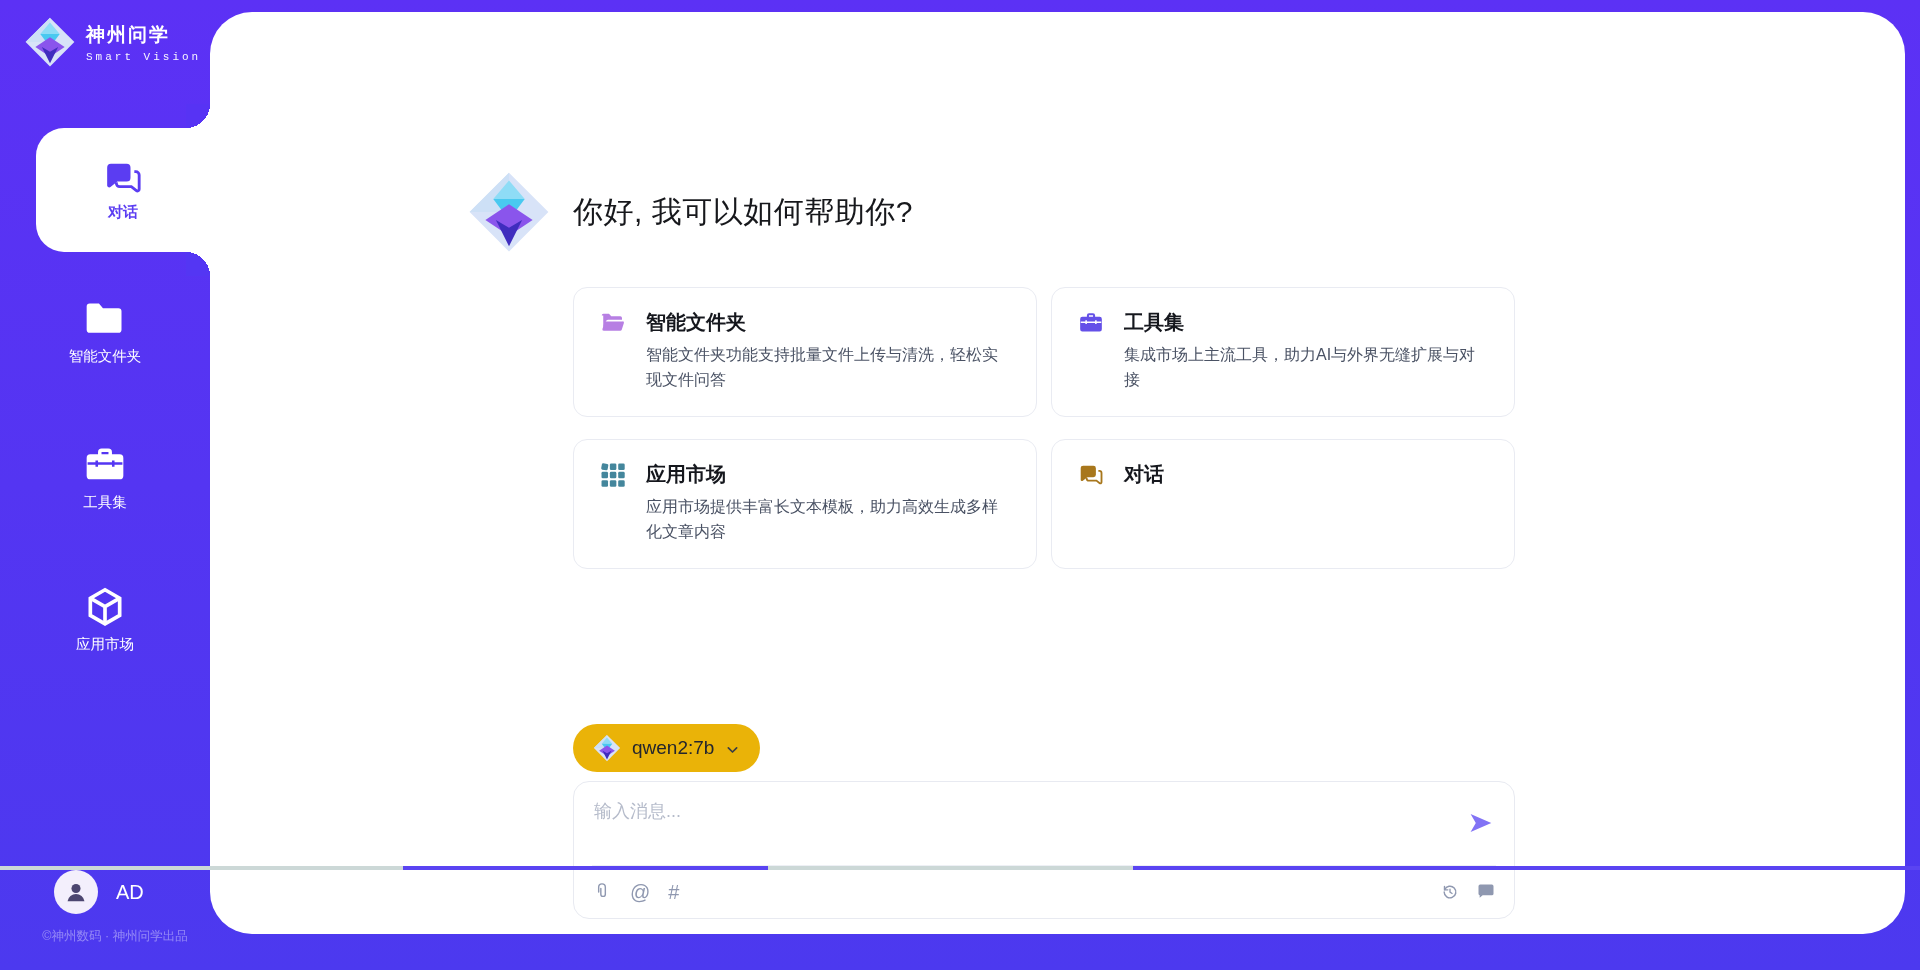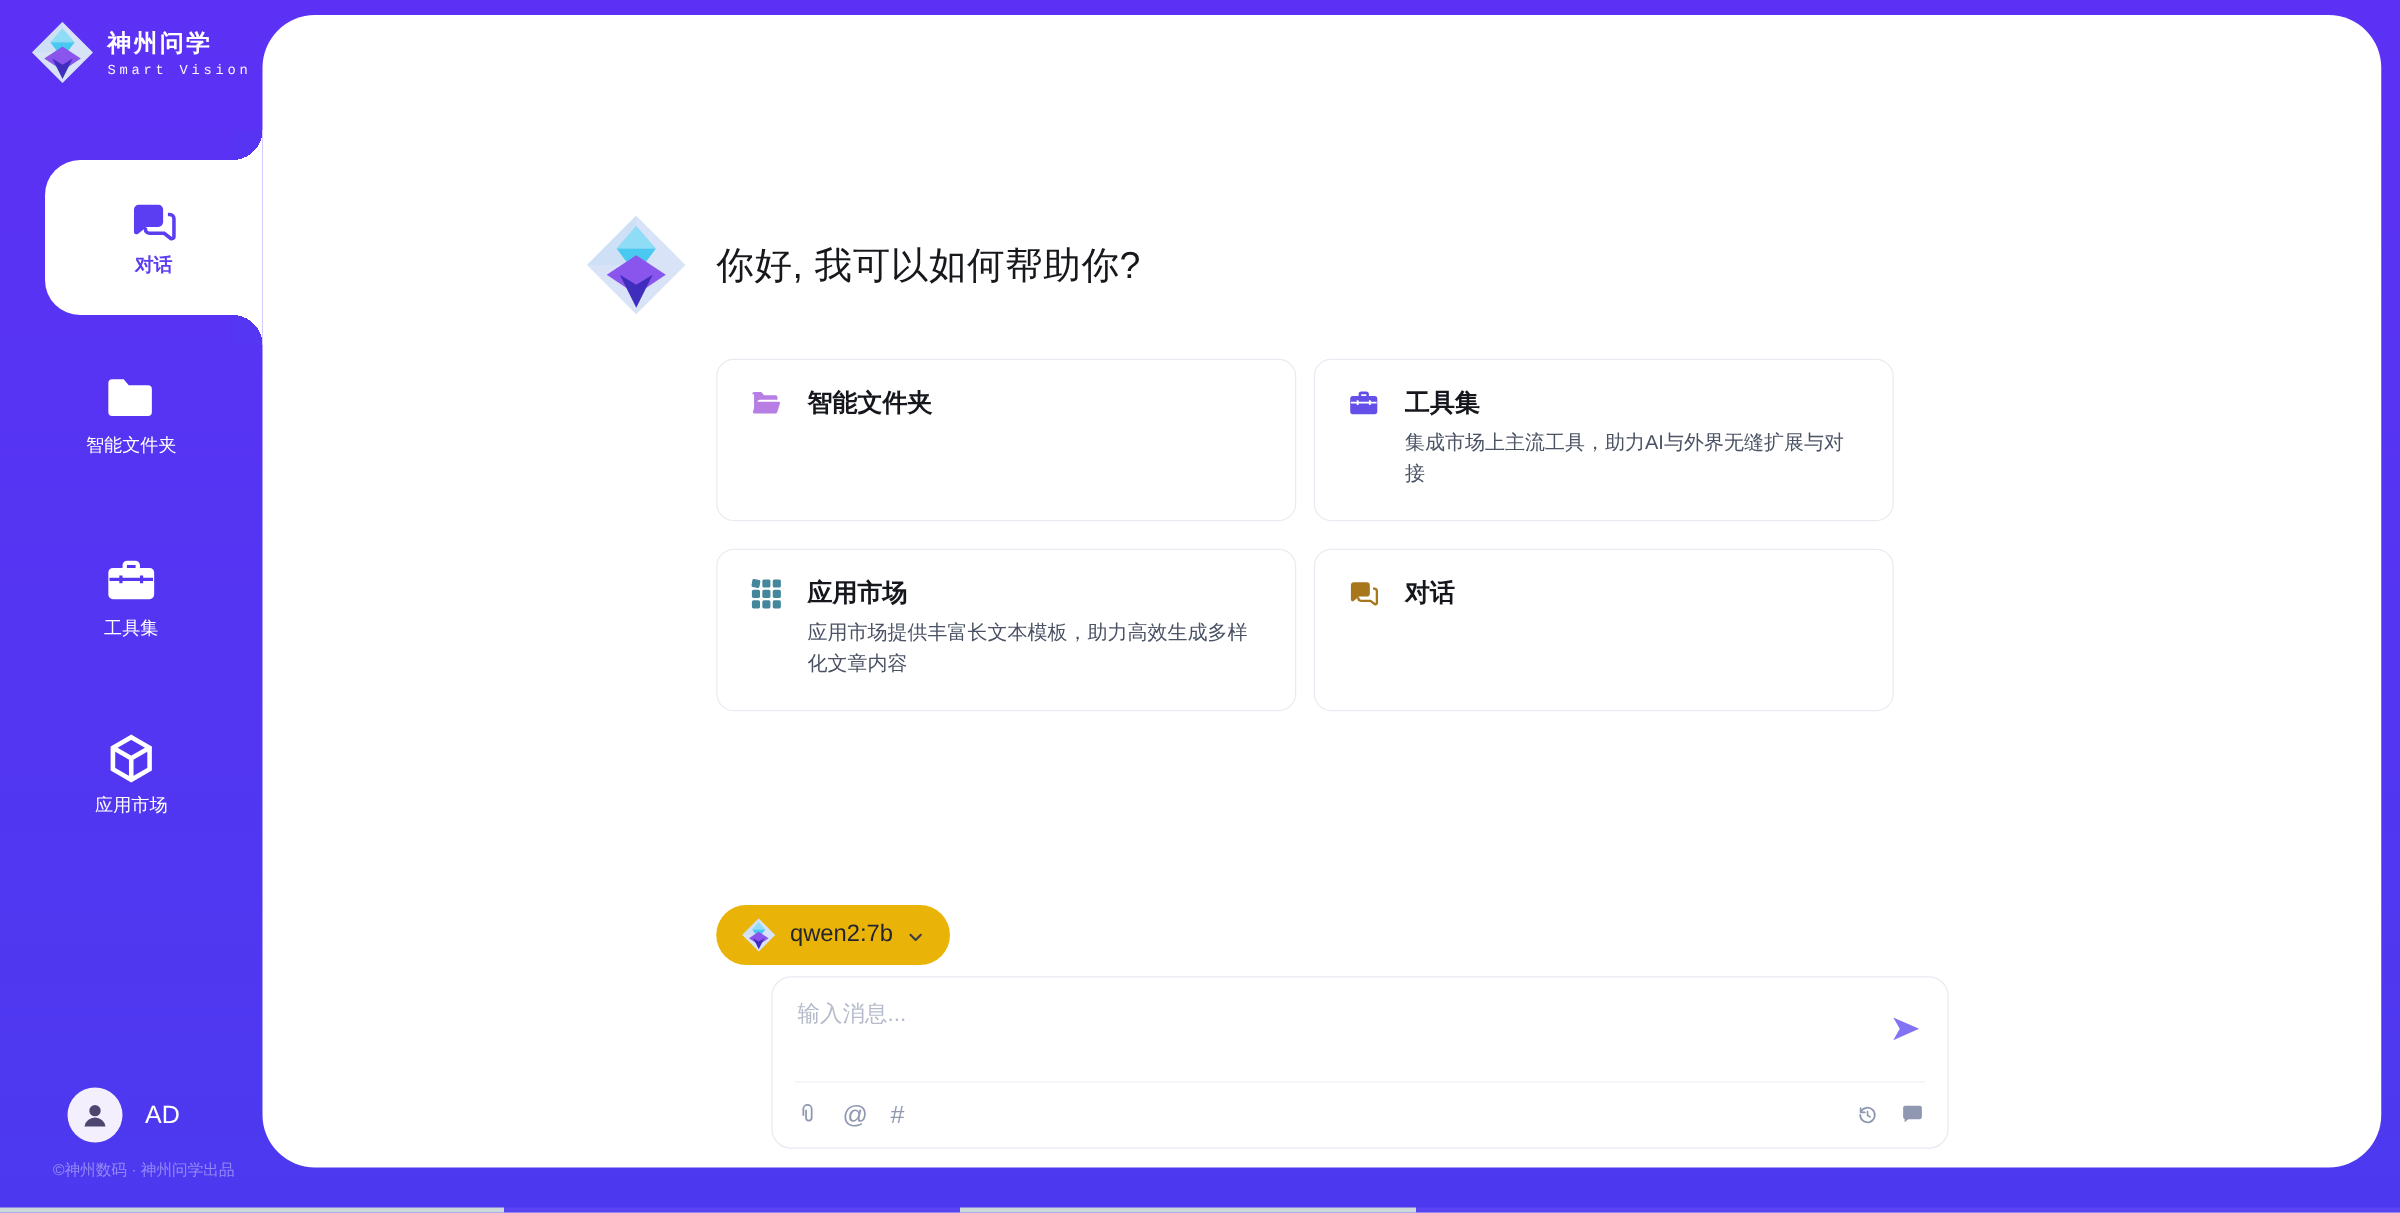--- a/index.html
+++ b/index.html
@@ -1,21 +1,21 @@
 <!DOCTYPE html>
 <html><head>
 <meta charset="utf-8">
 <style>
   html,body{margin:0;padding:0;}
   body{
     width:1920px;height:970px;overflow:hidden;
     font-family:"Liberation Sans", sans-serif;
     background:linear-gradient(180deg,#5c31f5 0%,#4c39ef 100%);
   }
-  .stage{position:relative;width:1920px;height:970px;}
+  .stage{position:relative;width:1920px;height:870px;}
 
   
   .sidebar{position:absolute;left:0;top:0;width:210px;height:100%;}
   .brand{position:absolute;left:24px;top:16px;display:flex;align-items:center;gap:10px;}
   .brand .gem{width:52px;height:52px;}
   .brand-text .name{color:#fff;font-size:19px;font-weight:700;letter-spacing:2px;}
   .brand-text .sub{color:rgba(255,255,255,.95);font-size:11px;letter-spacing:3px;margin-top:3px;font-family:Liberation Mono, monospace;}
 
   .nav-item{position:absolute;left:0;width:210px;text-align:center;cursor:pointer;}
   .nav-item .ni-icon{display:block;margin:0 auto;width:44px;height:44px;color:#fff;}
@@ -55,21 +55,21 @@
   .card-desc{margin:7px 0 0 46px;font-size:16px;color:#4a5264;line-height:1.55;}
   .ic-folder{color:#b77fe3;} .ic-briefcase{color:#6450e8;} .ic-grid{color:#44869c;} .ic-chat-card{color:#a8771c;}
 
   .model-chip{position:absolute;top:564px;left:0;height:48px;display:inline-flex;align-items:center;
     gap:11px;padding:0 20px;background:#eab308;border-radius:24px;cursor:pointer;}
   .model-chip .gem{width:28px;height:28px;}
   .model-chip .model-name{font-size:19px;color:#24262e;}
   .model-chip .chev{width:15px;height:15px;color:#3a3d46;margin-top:2px;}
 
   .composer{position:absolute;top:621px;left:0;width:942px;height:138px;box-sizing:border-box;
-    border:1px solid #e8eaf1;border-radius:16px;background:#fff;margin-left:44px;}
+    border:1px solid #e8eaf1;border-radius:16px;background:#fff;}
   .composer textarea{position:absolute;left:0;top:0;width:880px;height:66px;border:none;outline:none;
     resize:none;background:transparent;padding:17px 0 0 20px;font-family:"Liberation Sans",sans-serif;
     font-size:18px;color:#333;}
   .composer textarea::placeholder{color:#b5bbca;}
   .send-btn{position:absolute;right:20px;top:28px;width:26px;height:26px;color:#8273f5;cursor:pointer;}
   .composer-footer{position:absolute;left:18px;right:18px;bottom:0;height:52px;border-top:1px solid #eef0f5;
     display:flex;align-items:center;gap:18px;color:#8f98b0;}
   .tool-icon{width:20px;height:20px;color:#8f98b0;cursor:pointer;}
   .tool-glyph{font-size:20px;color:#8f98b0;cursor:pointer;line-height:1;}
   .footer-right{margin-left:auto;display:flex;align-items:center;gap:16px;}
@@ -170,20 +170,21 @@
       <div class="cards">
 
         <div class="card">
           <div class="card-head">
             <svg class="c-icon ic-folder" viewBox="0 0 24 24">
               <path d="M1.6 5A1.6 1.6 0 013.2 3.4h5.1l2.1 2.4h8.3a1.6 1.6 0 011.6 1.6v1.7H7.4a2.1 2.1 0 00-2 1.4L3 16.6V5z" fill="currentColor"></path>
               <path d="M7.7 10.5h13.2a1.2 1.2 0 011.15 1.56l-1.9 6a1.6 1.6 0 01-1.53 1.14H3.4a1.2 1.2 0 01-1.14-1.57l1.9-6a1.6 1.6 0 011.54-1.13z" fill="currentColor"></path>
             </svg>
             <span class="card-title">智能文件夹</span>
           </div>
+          <div class="card-desc">智能文件夹功能支持批量文件上传与清洗，轻松实现文件问答</div>
         </div>
 
         <div class="card">
           <div class="card-head">
             <svg class="c-icon ic-briefcase" viewBox="0 0 24 24">
               <path d="M8.2 6.2V5a2 2 0 012-2h3.6a2 2 0 012 2v1.2H20a2 2 0 012 2v9.6a2 2 0 01-2 2H4a2 2 0 01-2-2V8.2a2 2 0 012-2zm1.9 0h3.8V4.9h-3.8z" fill="currentColor"></path>
               <path d="M2.5 11.2h19M7.5 9.5v3.4M16.5 9.5v3.4" stroke="#fff" stroke-width="1.4" fill="none"></path>
             </svg>
             <span class="card-title">工具集</span>
           </div>

